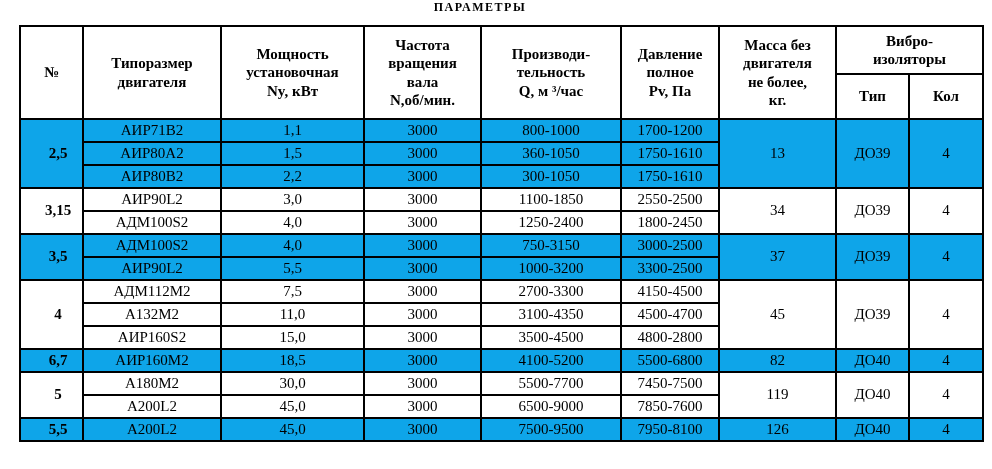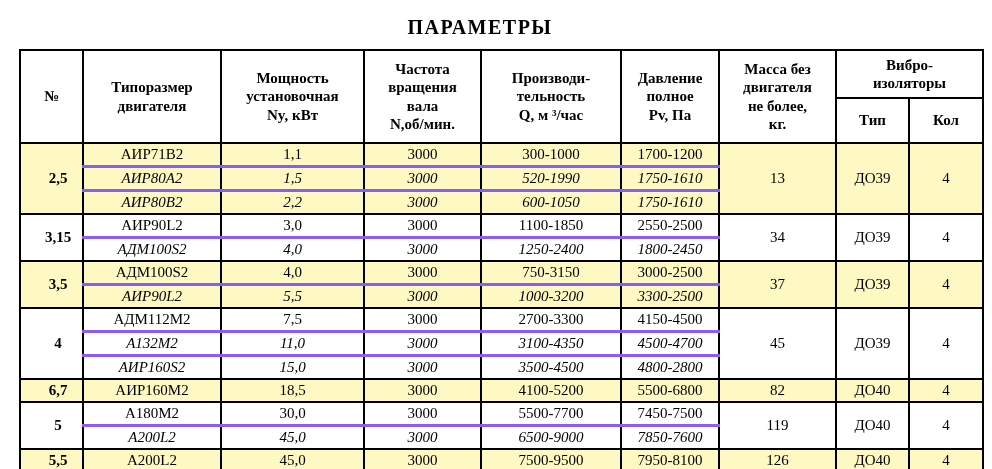--- a/index.html
+++ b/index.html
@@ -13,23 +13,23 @@
   }
   .page {
     position: relative;
     width: 992px;
     height: 469px;
     overflow: hidden;
   }
   .title {
     text-align: center;
     font-weight: bold;
-    font-size: 20px;
+    font-size: 12px;
     letter-spacing: 1.5px;
-    padding-top: 16px;
+    padding-top: 0;
     width: 960px;
   }
   table.params {
     border-collapse: collapse;
     table-layout: fixed;
     margin: 10px 0 0 19px;
     width: 963px;
     border: 2px solid #000;
   }
   th, td {
@@ -47,23 +47,23 @@
     background: #ffffff;
   }
   thead tr.hrow1 { height: 48px; }
   thead tr.hrow2 { height: 45px; }
   tbody td {
     font-size: 15px;
     height: 21px;
     line-height: 1.05;
   }
   td.group-no { font-weight: bold; padding-left: 15px; }
-  td.shaded { background: #fef9c3; }
+  td.shaded { background: #0ea5e9; }
   
-  tr.sub td.data { border-top: 3px solid #8b5cf6; font-style: italic; }
+  tr.sub td.data { border-top: 1px solid #8b5cf6; }
 </style>
 </head>
 <body>
 
 <div class="page">
   <div class="title">ПАРАМЕТРЫ</div>
 
   <table class="params">
     <colgroup>
       <col style="width:63px">
@@ -105,38 +105,38 @@
         <th>Тип</th>
         <th>Кол</th>
       </tr>
     </thead>
     <tbody>
         <tr>
           <td rowspan="3" class="group-no shaded">2,5</td>
           <td class="data shaded">АИР71В2</td>
           <td class="data shaded">1,1</td>
           <td class="data shaded">3000</td>
-          <td class="data shaded">300-1000</td>
+          <td class="data shaded">800-1000</td>
           <td class="data shaded">1700-1200</td>
           <td rowspan="3" class="shaded">13</td>
           <td rowspan="3" class="shaded">ДО39</td>
           <td rowspan="3" class="shaded">4</td>
         </tr>
         <tr class="sub">
           <td class="data shaded">АИР80А2</td>
           <td class="data shaded">1,5</td>
           <td class="data shaded">3000</td>
-          <td class="data shaded">520-1990</td>
+          <td class="data shaded">360-1050</td>
           <td class="data shaded">1750-1610</td>
         </tr>
         <tr class="sub">
           <td class="data shaded">АИР80В2</td>
           <td class="data shaded">2,2</td>
           <td class="data shaded">3000</td>
-          <td class="data shaded">600-1050</td>
+          <td class="data shaded">300-1050</td>
           <td class="data shaded">1750-1610</td>
         </tr>
         <tr>
           <td rowspan="2" class="group-no">3,15</td>
           <td class="data">АИР90L2</td>
           <td class="data">3,0</td>
           <td class="data">3000</td>
           <td class="data">1100-1850</td>
           <td class="data">2550-2500</td>
           <td rowspan="2">34</td>

